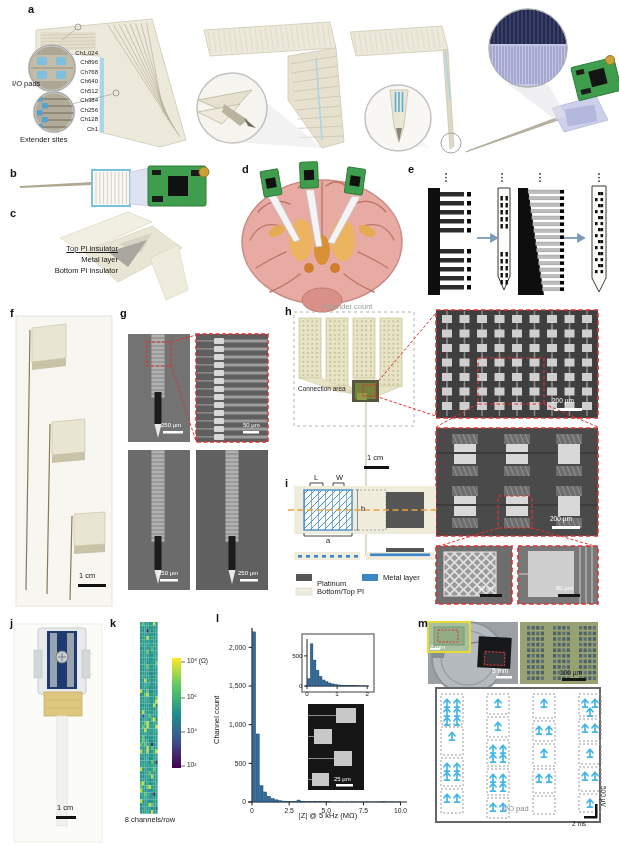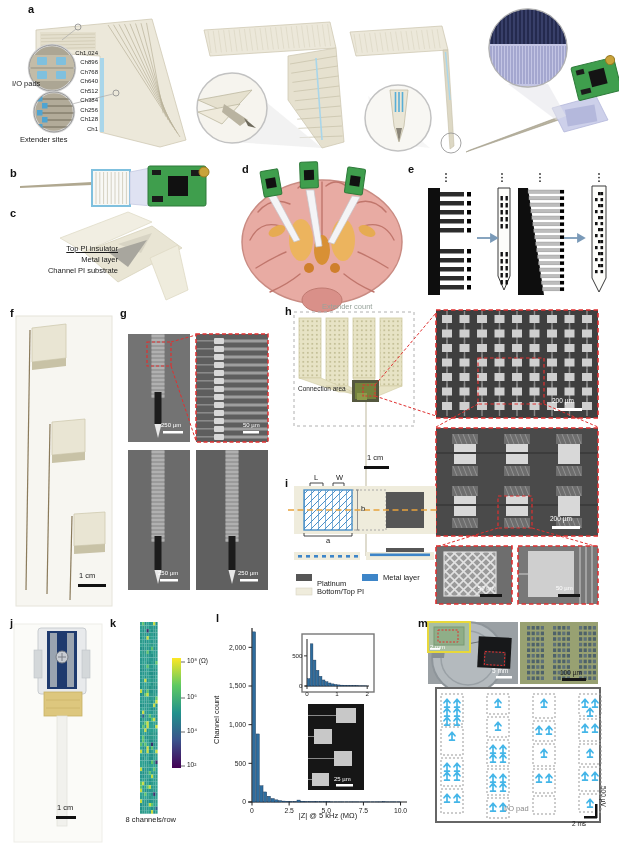--- a/index.html
+++ b/index.html
@@ -1729,21 +1729,21 @@
 <span class="lbl xs r" style="left:58px;top:69px;width:40px;">Ch768</span>
 <span class="lbl xs r" style="left:58px;top:78px;width:40px;">Ch640</span>
 <span class="lbl xs r" style="left:58px;top:88px;width:40px;">Ch512</span>
 <span class="lbl xs r" style="left:58px;top:97px;width:40px;">Ch384</span>
 <span class="lbl xs r" style="left:58px;top:107px;width:40px;">Ch256</span>
 <span class="lbl xs r" style="left:58px;top:116px;width:40px;">Ch128</span>
 <span class="lbl xs r" style="left:58px;top:126px;width:40px;">Ch1</span>
 
 <span class="lbl r" style="left:28px;top:245px;width:90px;text-decoration:underline;">Top PI insulator</span>
 <span class="lbl r" style="left:28px;top:256px;width:90px;">Metal layer</span>
-<span class="lbl r" style="left:28px;top:267px;width:90px;">Channel PI substrate</span>
+<span class="lbl r" style="left:28px;top:267px;width:90px;">Bottom PI insulator</span>
 
 <span class="lbl" style="left:79px;top:572px;">1 cm</span>
 <span class="lbl xs w" style="left:161px;top:422px;">250 µm</span>
 <span class="lbl xs w" style="left:243px;top:422px;">50 µm</span>
 <span class="lbl xs w" style="left:158px;top:570px;">250 µm</span>
 <span class="lbl xs w" style="left:238px;top:570px;">250 µm</span>
 
 <span class="lbl gray" style="left:322px;top:303px;">Extender count</span>
 <span class="lbl sm" style="left:298px;top:386px;">Connection area</span>
 <span class="lbl" style="left:367px;top:454px;">1 cm</span>
@@ -1759,21 +1759,21 @@
 <span class="lbl" style="left:317px;top:580px;">Platinum</span>
 <span class="lbl" style="left:383px;top:574px;">Metal layer</span>
 <span class="lbl" style="left:317px;top:588px;">Bottom/Top PI</span>
 
 <span class="lbl" style="left:57px;top:804px;">1 cm</span>
 
 <span class="lbl sm" style="left:187px;top:658px;">10⁸ (Ω)</span>
 <span class="lbl sm" style="left:187px;top:694px;">10⁶</span>
 <span class="lbl sm" style="left:187px;top:728px;">10⁴</span>
 <span class="lbl sm" style="left:187px;top:762px;">10²</span>
-<span class="lbl c" style="left:100px;top:816px;width:76px;text-align:right;">8 channels/row</span>
+<span class="lbl c" style="left:112px;top:816px;width:76px;">8 channels/row</span>
 
 <span class="lbl rot-ccw" style="left:213px;top:744px;">Channel count</span>
 <span class="lbl c" style="left:258px;top:812px;width:140px;">|Z| @ 5 kHz (MΩ)</span>
 <span class="lbl xs w" style="left:334px;top:776px;">25 µm</span>
 
 <span class="lbl xs w" style="left:430px;top:644px;">2 mm</span>
 <span class="lbl sm w" style="left:492px;top:668px;">5 mm</span>
 <span class="lbl sm" style="left:560px;top:670px;">100 µm</span>
 <span class="lbl dim" style="left:504px;top:805px;">I/O pad</span>
 <span class="lbl sm" style="left:572px;top:821px;">2 ms</span>

